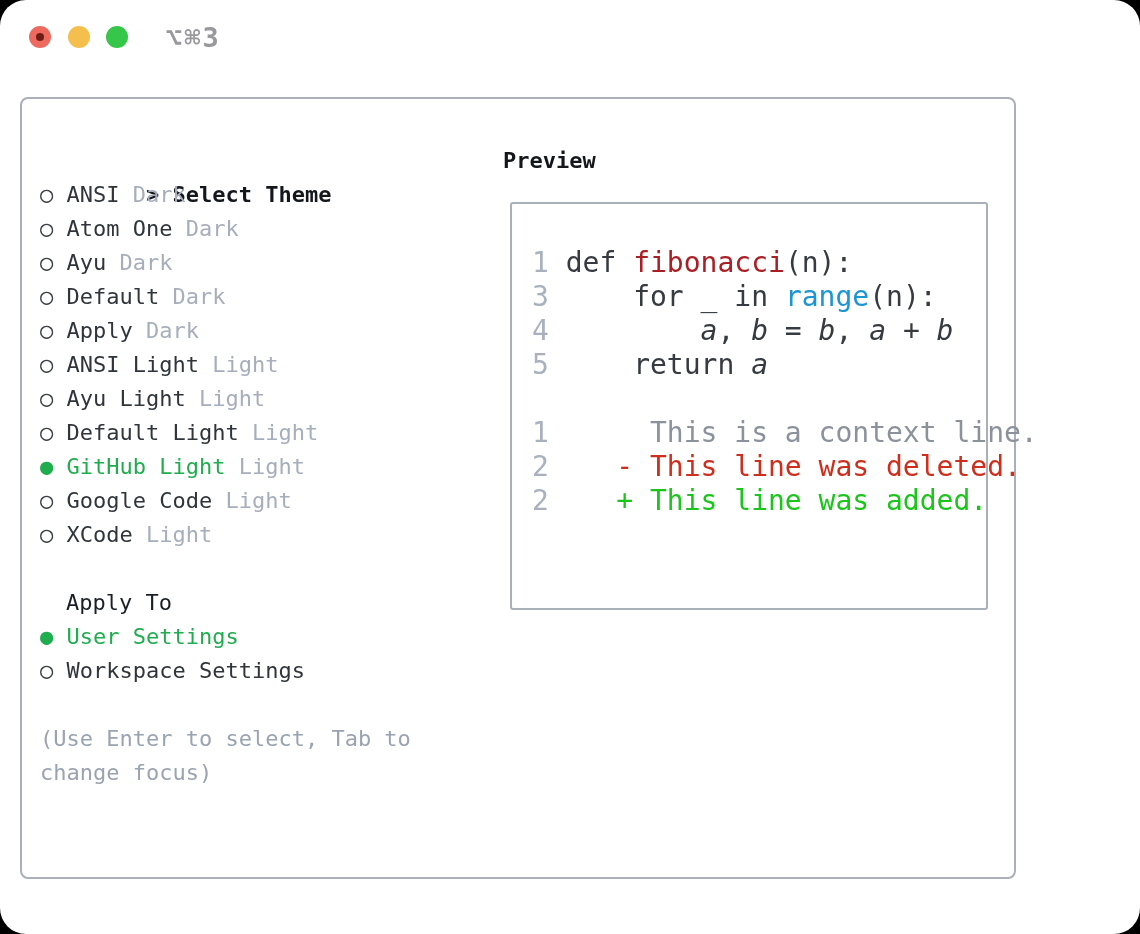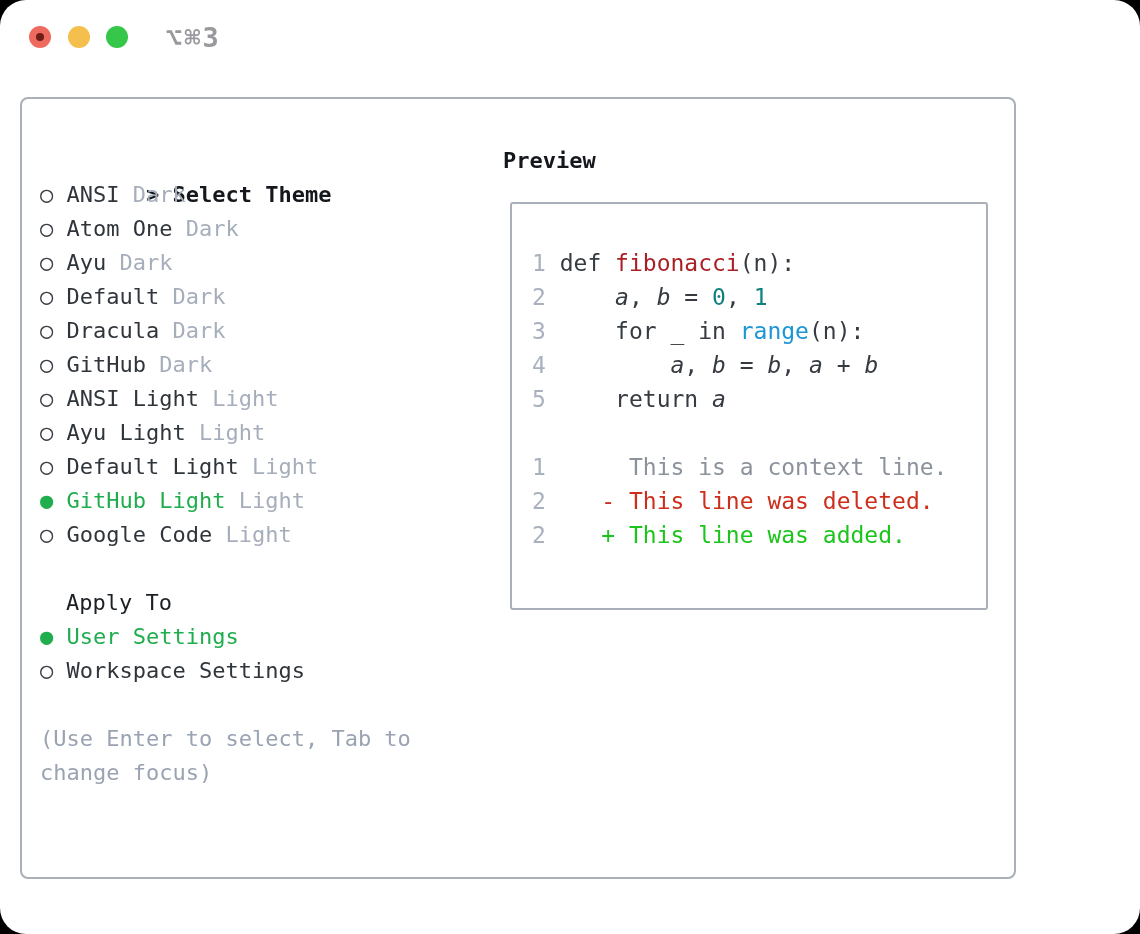--- a/index.html
+++ b/index.html
@@ -41,21 +41,21 @@
   .apply-head { padding-left:26px; color:#1b2025; }
   
   .preview-head { position:absolute; left:481px; top:45px; height:34px; line-height:34px;
     font-size:22px; font-weight:bold; color:#14181c;text-align:right; }
   .preview-box {
     position:absolute; left:488px; top:103px; width:478px; height:408px;
     border:2px solid var(--border-gray); border-radius:3px; box-sizing:border-box;
     background:#fff;
   }
   .code-lines { position:absolute; left:20px; top:42px; }
-  .code-line { height:34px; line-height:34px; font-size:23px; white-space:pre; }
+  .code-line { height:34px; line-height:34px; font-size:28px; white-space:pre; }
   .ln { color:#a9b1bf; }
   .code { color:#363b41; }
   .function { color:var(--function-red); }
   .variable { color:#363b41; font-style:italic; }
   .number { color:var(--number-teal); }
   .builtin { color:var(--builtin-blue); }
   .context { color:#8b929c; }
   .deleted { color:var(--deleted-red);margin-top:41px; }
   .added { color:var(--added-green);margin-top:23px; }
 </style>
@@ -77,45 +77,44 @@
 
     <div class="left-col">
       <div class="row">
         <span class="prefix">&gt; </span><span class="bold-head">Select Theme</span>
       </div>
       <div id="theme-list">
           <div class="row"><span class="bullet">○ </span><span class="">ANSI</span><span class="muted"> Dark</span></div>
           <div class="row"><span class="bullet">○ </span><span class="">Atom One</span><span class="muted"> Dark</span></div>
           <div class="row"><span class="bullet">○ </span><span class="">Ayu</span><span class="muted"> Dark</span></div>
           <div class="row"><span class="bullet">○ </span><span class="">Default</span><span class="muted"> Dark</span></div>
-          <div class="row"><span class="bullet">○ </span><span class="">Dracula</span><span class="muted"> Dark</span></div>
-          <div class="row"><span class="bullet">○ </span><span class="">GitHub</span><span class="muted"> Dark</span></div>
+          <div class="row"><span class="bullet">○ </span><span class="">Apply</span><span class="muted"> Dark</span></div>
           <div class="row"><span class="bullet">○ </span><span class="">ANSI Light</span><span class="muted"> Light</span></div>
           <div class="row"><span class="bullet">○ </span><span class="">Ayu Light</span><span class="muted"> Light</span></div>
           <div class="row"><span class="bullet">○ </span><span class="">Default Light</span><span class="muted"> Light</span></div>
           <div class="row"><span class="bullet on">● </span><span class="sel">GitHub Light</span><span class="muted"> Light</span></div>
           <div class="row"><span class="bullet">○ </span><span class="">Google Code</span><span class="muted"> Light</span></div>
+          <div class="row"><span class="bullet">○ </span><span class="">XCode</span><span class="muted"> Light</span></div>
         </div>
       <div class="spacer"></div>
       <div class="row apply-head">Apply To</div>
       <div id="apply-list">
           <div class="row"><span class="bullet on">● </span><span class="sel">User Settings</span></div>
           <div class="row"><span class="bullet">○ </span><span class="">Workspace Settings</span></div>
         </div>
       <div class="spacer"></div>
       <div class="row hint">(Use Enter to select, Tab to</div>
       <div class="row hint">change focus)</div>
     </div>
 
     <div class="preview-head">Preview</div>
 
     <div class="preview-box">
       <div class="code-lines" id="code-lines">
           <div class="code-line"><span class="ln">1 </span><span class="code">def </span><span class="function">fibonacci</span><span class="code">(n):</span></div>
-          <div class="code-line"><span class="ln">2 </span><span class="code">    </span><span class="variable">a</span><span class="code">, </span><span class="variable">b</span><span class="code"> = </span><span class="number">0</span><span class="code">, </span><span class="number">1</span></div>
           <div class="code-line"><span class="ln">3 </span><span class="code">    for _ in </span><span class="builtin">range</span><span class="code">(n):</span></div>
           <div class="code-line"><span class="ln">4 </span><span class="code">        </span><span class="variable">a</span><span class="code">, </span><span class="variable">b</span><span class="code"> = </span><span class="variable">b</span><span class="code">, </span><span class="variable">a</span><span class="code"> + </span><span class="variable">b</span></div>
           <div class="code-line"><span class="ln">5 </span><span class="code">    return </span><span class="variable">a</span></div>
           <div class="code-line"><span class="ln"></span></div>
           <div class="code-line"><span class="ln">1 </span><span class="context">     This is a context line.</span></div>
           <div class="code-line"><span class="ln">2 </span><span class="deleted">   - This line was deleted.</span></div>
           <div class="code-line"><span class="ln">2 </span><span class="added">   + This line was added.</span></div>
         </div>
     </div>
 

